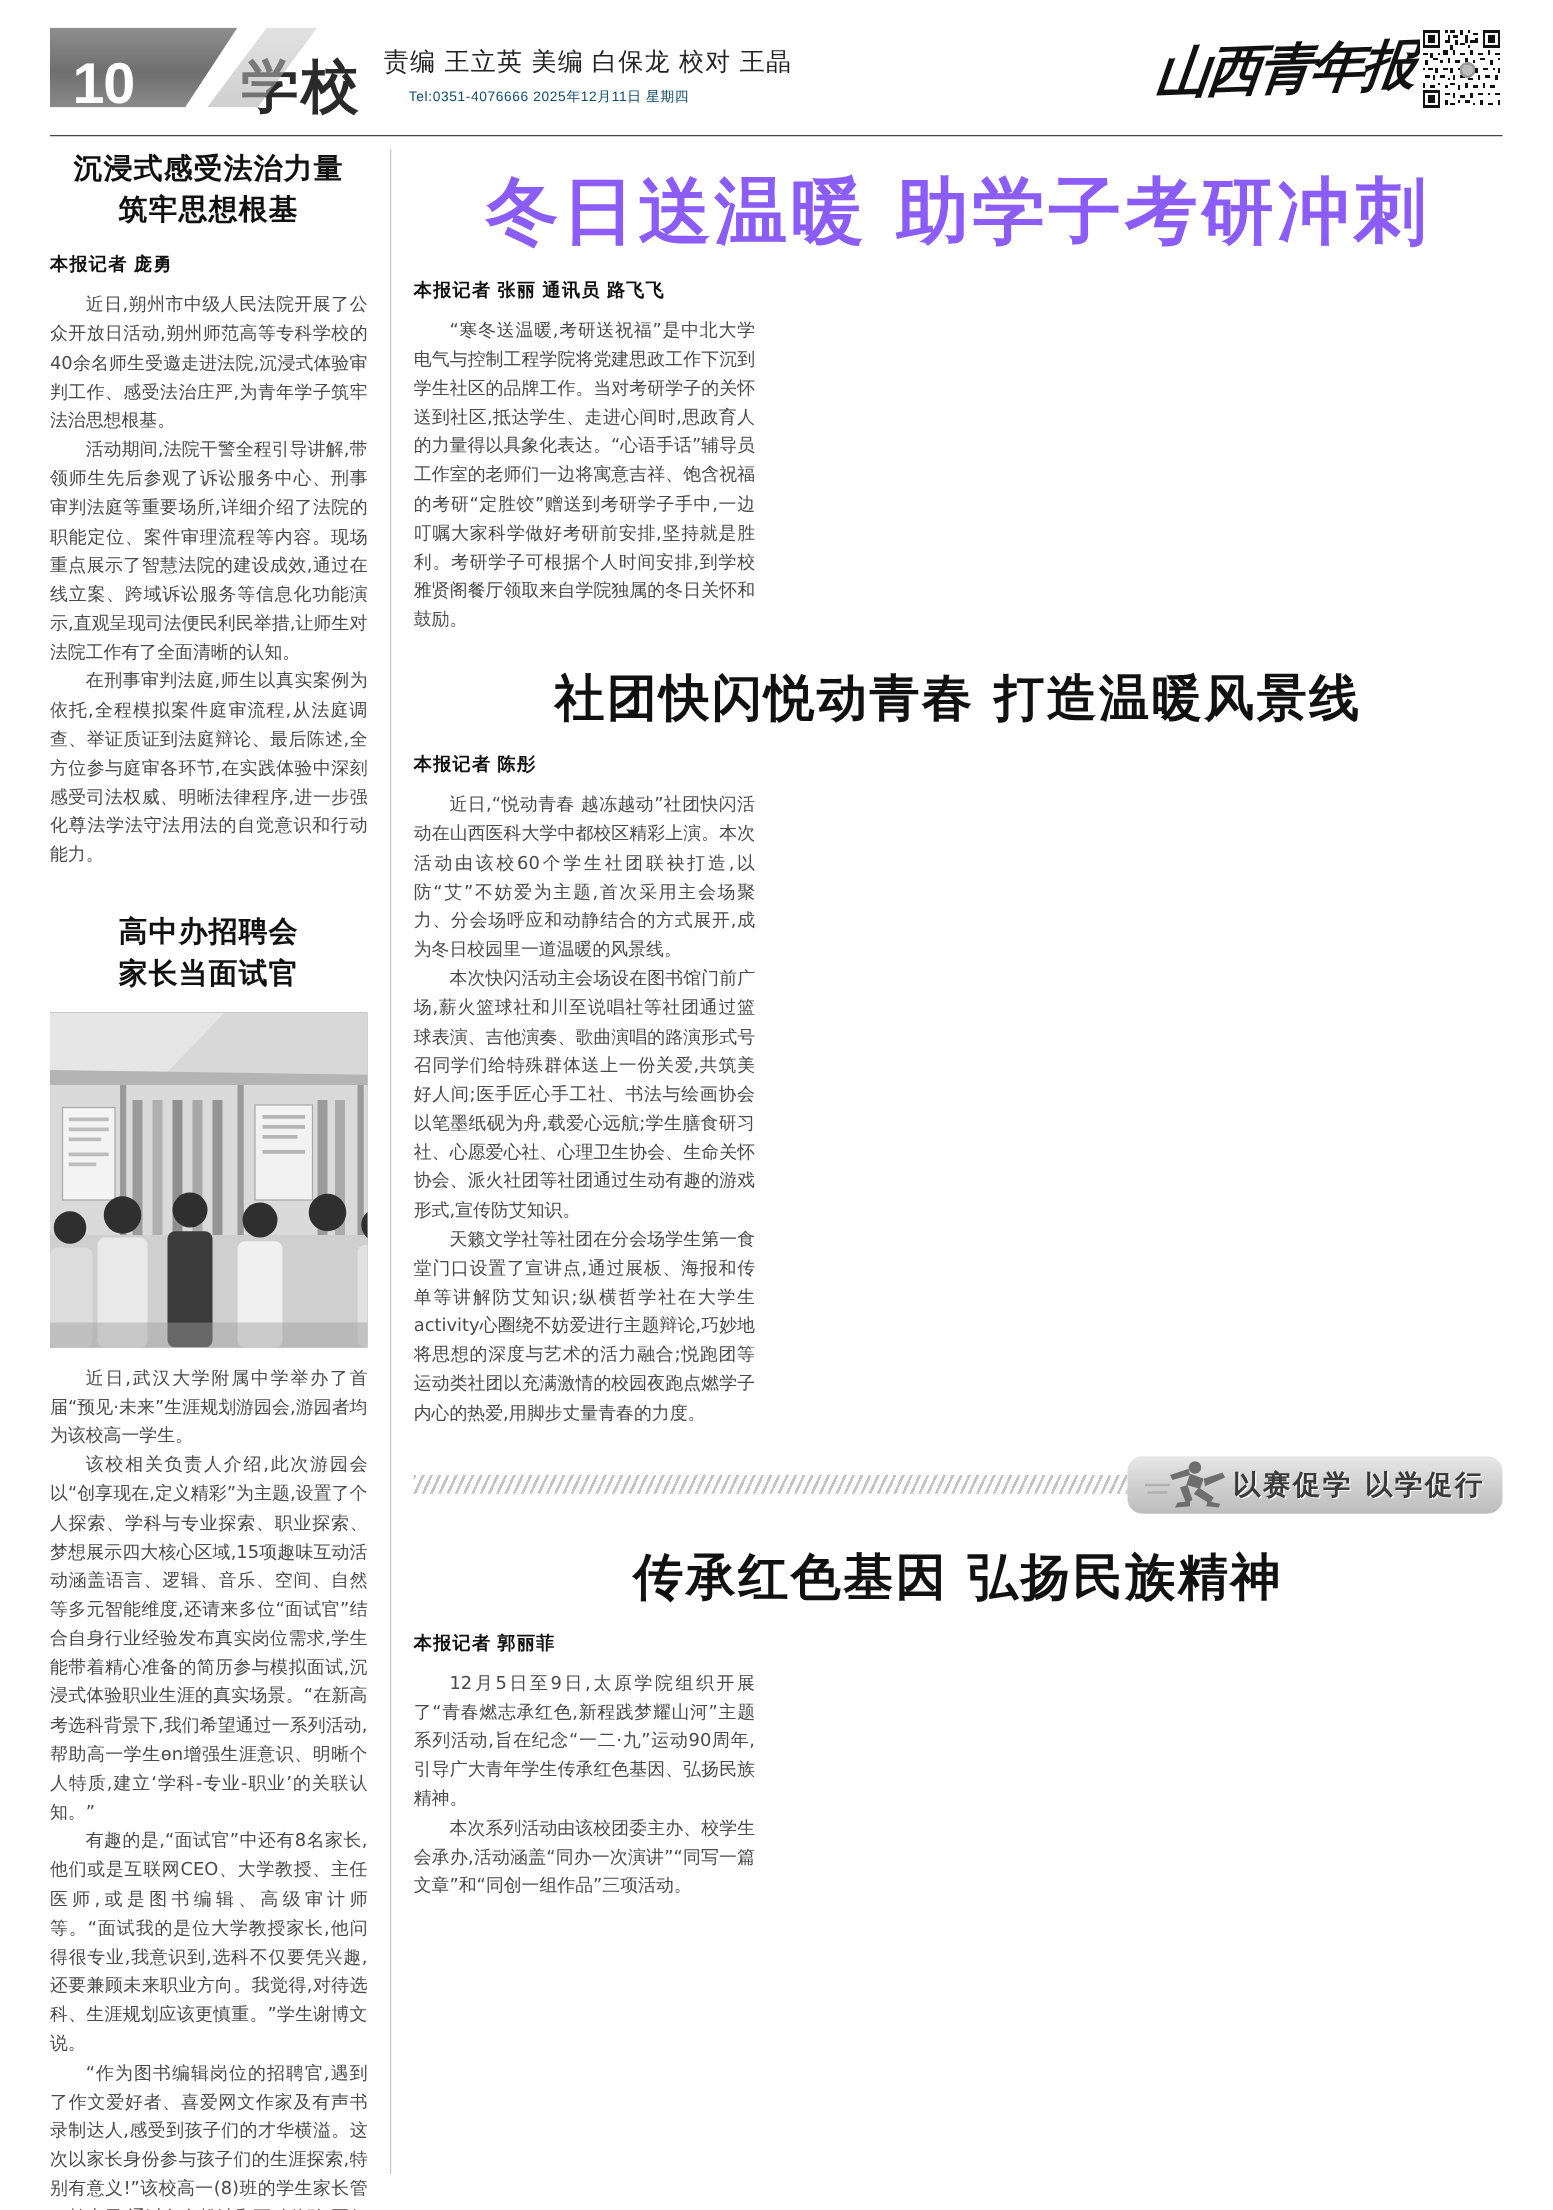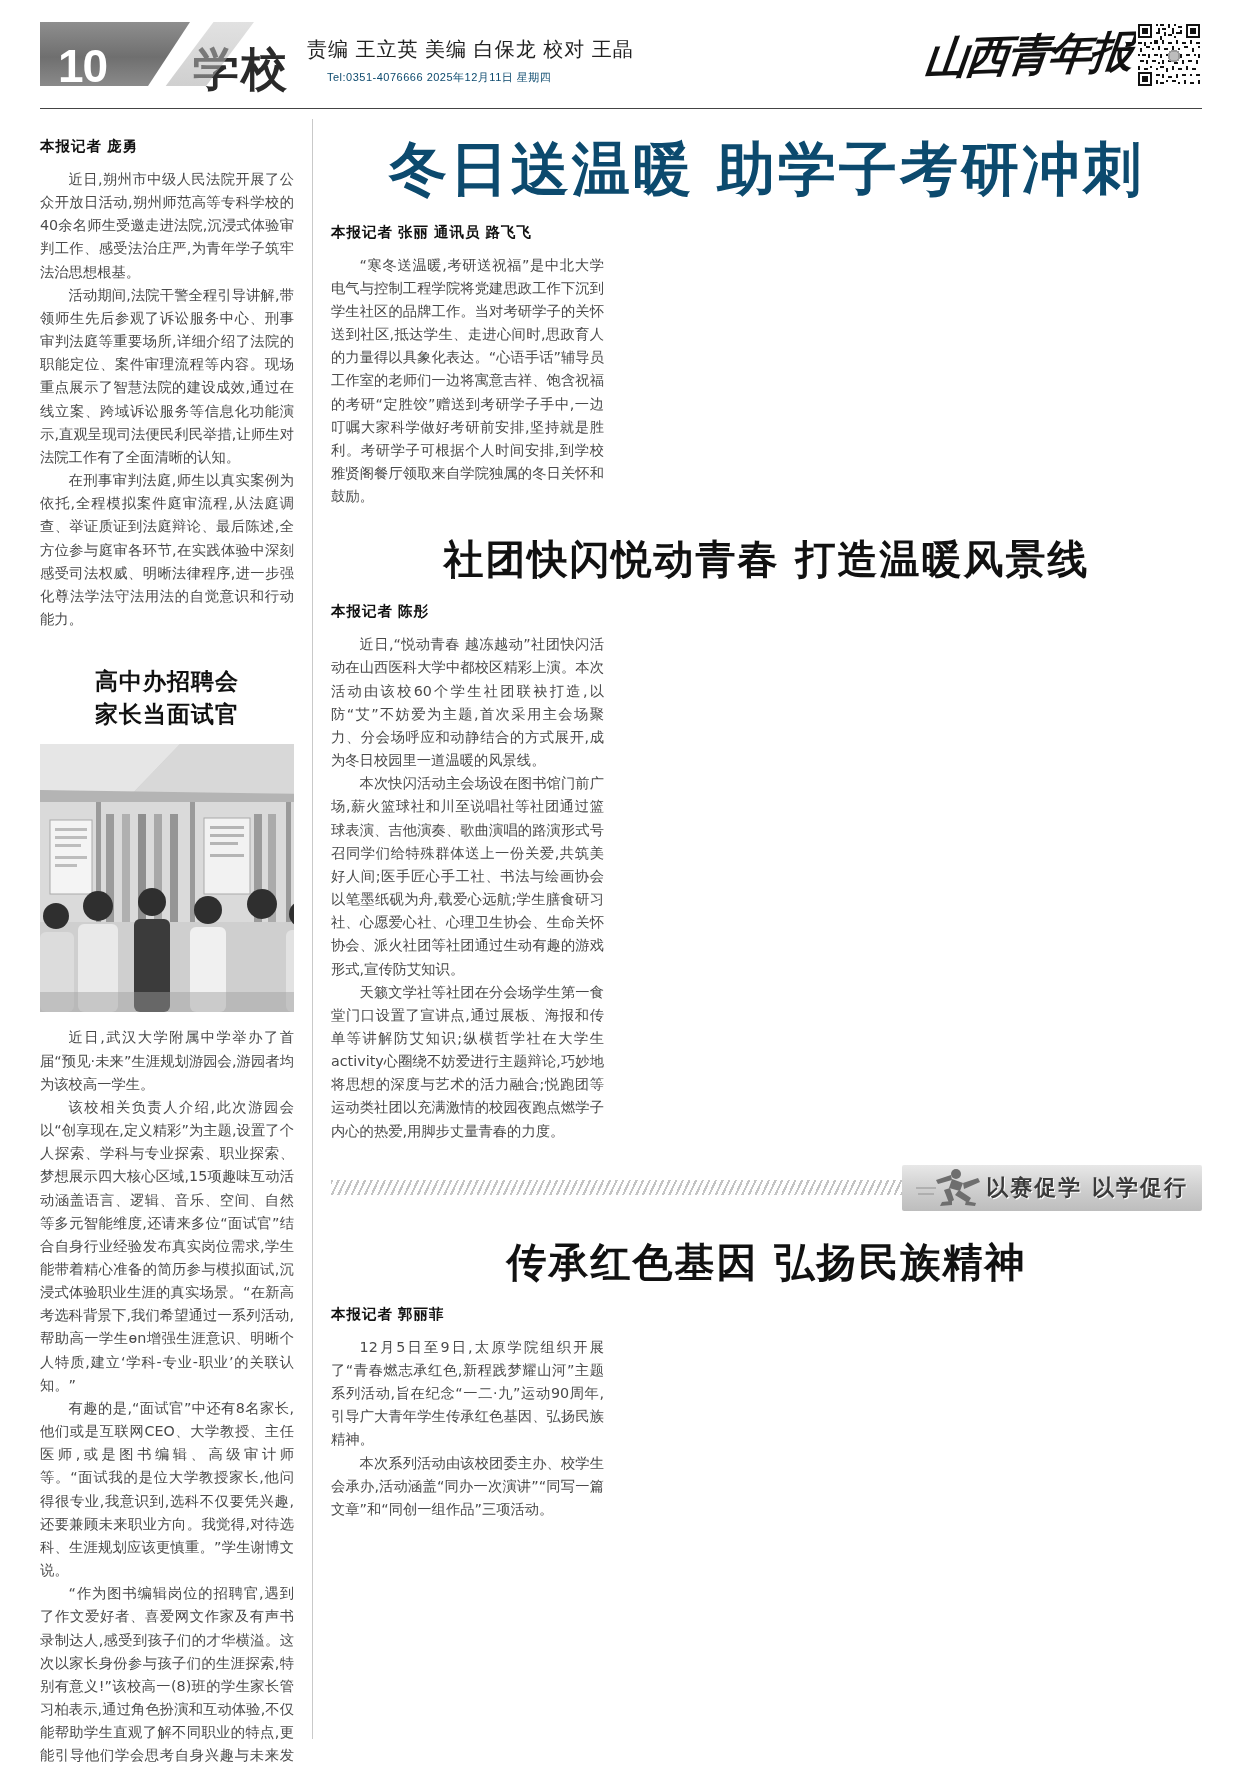--- a/index.html
+++ b/index.html
@@ -60,21 +60,21 @@
   }
   .byline { font-size:14.5px; font-weight:bold; letter-spacing:1px; color:#111; margin:18px 0 12px; }
   .body-text {
     font-size:14.3px; line-height:1.62; text-align:justify; color:#4a4a4a;
     font-family:"DejaVu Sans",sans-serif; text-justify:inter-ideograph;
   }
   .body-text p { margin:0; text-indent:2em; }
 
   .hl-main {
     font-size:58px; font-weight:bold; text-align:center; letter-spacing:3px;
-    color:#0c4a6e; line-height:1.2; font-family:"DejaVu Sans",sans-serif;
+    color:#8b5cf6; line-height:1.2; font-family:"DejaVu Sans",sans-serif;
     margin:16px 0 6px;
   }
   .hl-mid {
     font-size:40px; font-weight:bold; text-align:center; letter-spacing:2px;
     color:#111; line-height:1.25; font-family:"DejaVu Sans",sans-serif;
     margin:26px 0 6px;
   }
 
   .cols3 { column-count:3; column-gap:26px; column-fill:auto; }
   .cols3 > p { margin:0; text-indent:2em; }
@@ -85,21 +85,21 @@
 
   
   .banner-row { position:relative; height:46px; margin:22px 0 6px; display:flex; align-items:center; }
   .banner-hatch { flex:1; height:15px;
     background:repeating-linear-gradient(115deg,#b8b8b8 0 2px,#ffffff 2px 6px);
     opacity:.85; }
   .banner-plate {
     position:relative; width:300px; height:46px; flex:none;
     background:linear-gradient(180deg,#e8e8e8,#d2d2d2 45%,#bdbdbd);
     display:flex; align-items:center; justify-content:flex-end;
-    padding-right:14px; border-radius:2px;
+    padding-right:14px; border-radius:12px;
   }
   .banner-plate .runner { position:absolute; left:14px; bottom:4px; width:70px; height:40px; }
   .banner-text { font-size:22px; font-weight:bold; letter-spacing:2px; color:#3a3a3a;
                  text-shadow:1px 1px 0 #fff; font-family:"DejaVu Sans",sans-serif; }
 </style>
 </head>
 <body>
 
 <div class="page">
 
@@ -218,20 +218,24 @@
       </div>
     </div>
   </div>
   <div class="mast-rule"></div>
 
   <div class="content">
 
     <div class="col-left">
 
       <div>
+        <div class="hl-small">
+          <div>沉浸式感受法治力量</div>
+          <div>筑牢思想根基</div>
+        </div>
         <div class="byline">本报记者  庞勇</div>
         <div class="body-text">
           <p>近日,朔州市中级人民法院开展了公众开放日活动,朔州师范高等专科学校的40余名师生受邀走进法院,沉浸式体验审判工作、感受法治庄严,为青年学子筑牢法治思想根基。</p>
           <p>活动期间,法院干警全程引导讲解,带领师生先后参观了诉讼服务中心、刑事审判法庭等重要场所,详细介绍了法院的职能定位、案件审理流程等内容。现场重点展示了智慧法院的建设成效,通过在线立案、跨域诉讼服务等信息化功能演示,直观呈现司法便民利民举措,让师生对法院工作有了全面清晰的认知。</p>
           <p>在刑事审判法庭,师生以真实案例为依托,全程模拟案件庭审流程,从法庭调查、举证质证到法庭辩论、最后陈述,全方位参与庭审各环节,在实践体验中深刻感受司法权威、明晰法律程序,进一步强化尊法学法守法用法的自觉意识和行动能力。</p>
         </div>
       </div>
 
       <div style="height:34px"></div>
 

